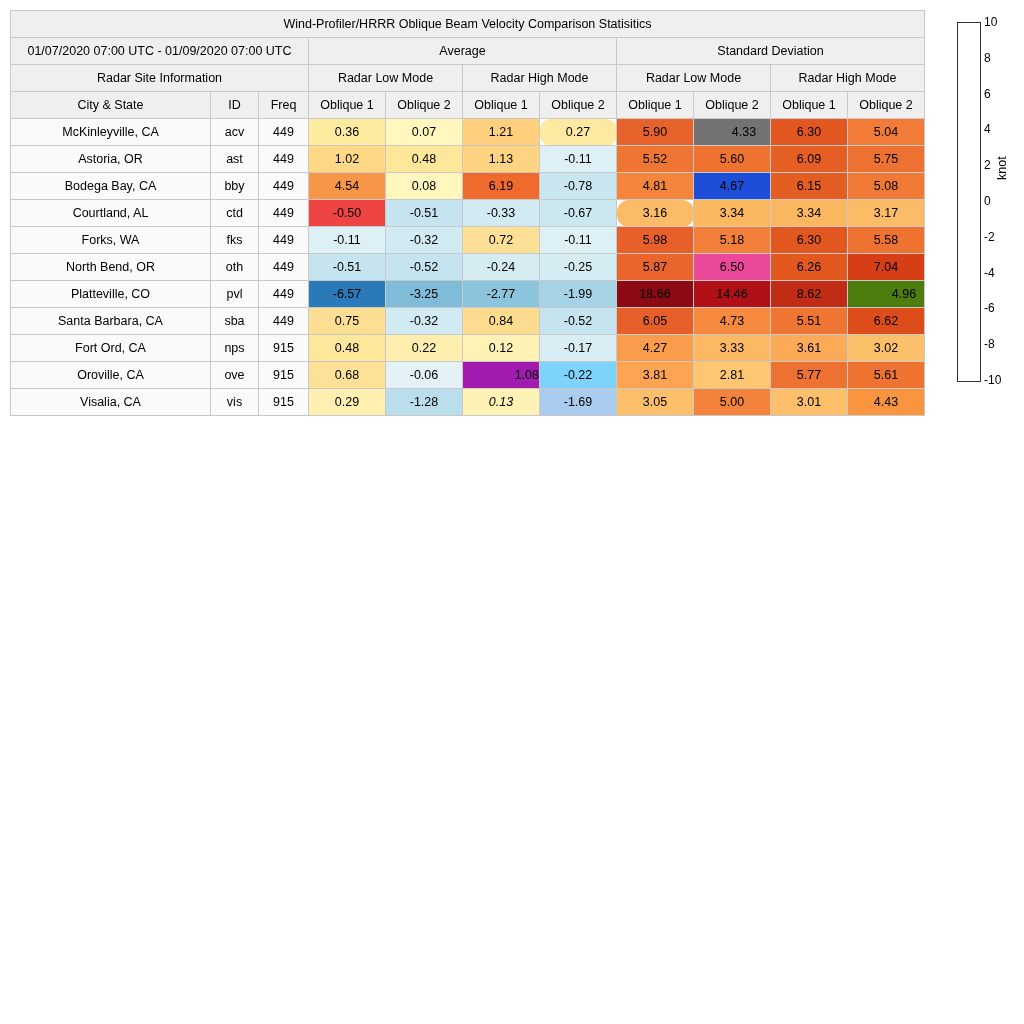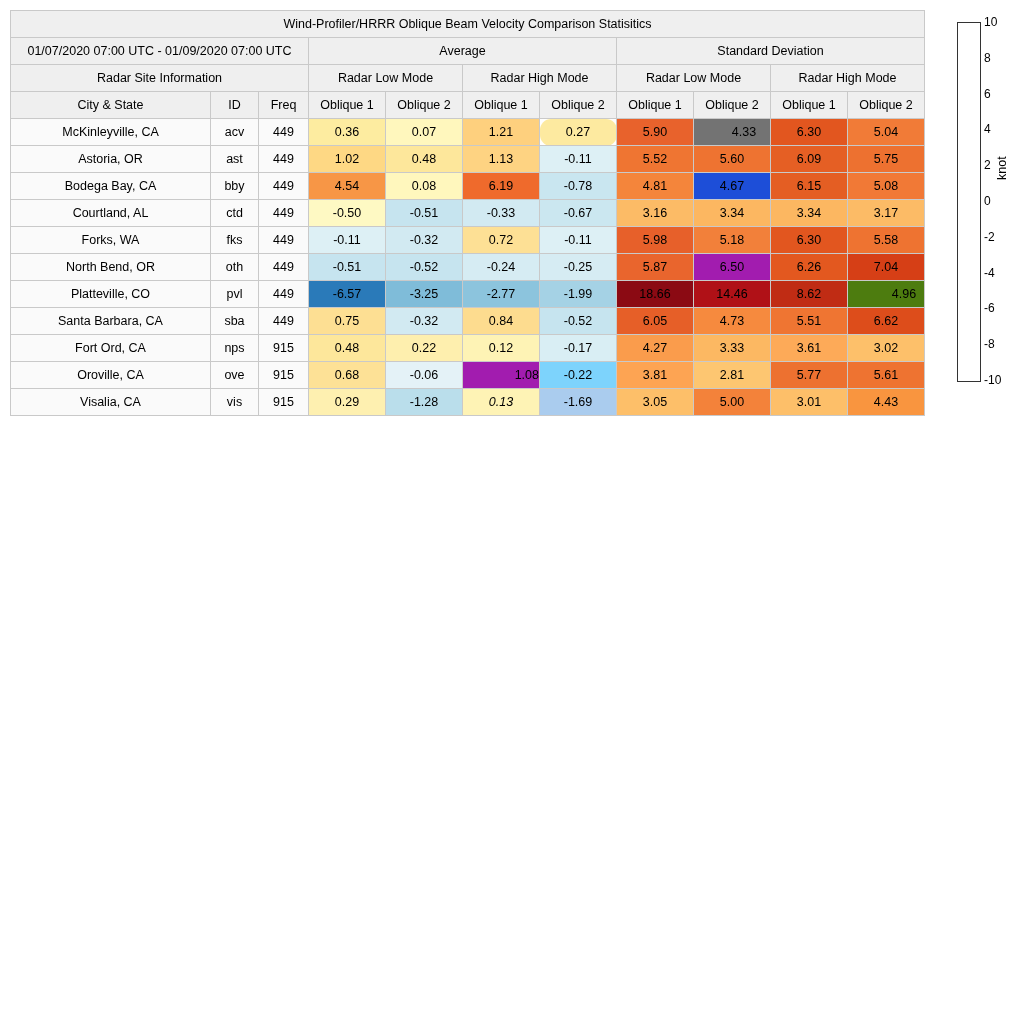--- a/index.html
+++ b/index.html
@@ -184,25 +184,25 @@
           <td class="val-cell" style="background: rgb(201, 230, 240);">-0.78</td>
           <td class="val-cell" style="background: rgb(244, 133, 59);">4.81</td>
           <td class="val-cell" style="background: #1d4ed8;">4.67</td>
           <td class="val-cell" style="background: rgb(228, 94, 35);">6.15</td>
           <td class="val-cell" style="background: rgb(241, 121, 54);">5.08</td>
         </tr>
         <tr>
           <td class="city-cell">Courtland, AL</td>
           <td class="idfreq-cell">ctd</td>
           <td class="idfreq-cell">449</td>
-          <td class="val-cell" style="background: #fef9c3; margin-left: 12px;">-0.50</td>
+          <td class="val-cell" style="background: #ef4444; margin-left: 12px;">-0.50</td>
           <td class="val-cell" style="background: rgb(198, 228, 239);">-0.51</td>
           <td class="val-cell" style="background: rgb(210, 234, 242);">-0.33</td>
           <td class="val-cell" style="background: rgb(203, 231, 240);">-0.67</td>
-          <td class="val-cell" style="background: rgb(252, 187, 102);">3.16</td>
+          <td class="val-cell" style="background: rgb(252, 187, 102); border-radius: 12px;">3.16</td>
           <td class="val-cell" style="background: rgb(252, 183, 97);">3.34</td>
           <td class="val-cell" style="background: rgb(252, 183, 97);">3.34</td>
           <td class="val-cell" style="background: rgb(252, 187, 102);">3.17</td>
         </tr>
         <tr>
           <td class="city-cell">Forks, WA</td>
           <td class="idfreq-cell">fks</td>
           <td class="idfreq-cell">449</td>
           <td class="val-cell" style="background: rgb(221, 240, 245);">-0.11</td>
           <td class="val-cell" style="background: rgb(210, 234, 242);">-0.32</td>
@@ -215,21 +215,21 @@
         </tr>
         <tr>
           <td class="city-cell">North Bend, OR</td>
           <td class="idfreq-cell">oth</td>
           <td class="idfreq-cell">449</td>
           <td class="val-cell" style="background: rgb(198, 228, 239);">-0.51</td>
           <td class="val-cell" style="background: rgb(198, 228, 239);">-0.52</td>
           <td class="val-cell" style="background: rgb(214, 236, 243);">-0.24</td>
           <td class="val-cell" style="background: rgb(214, 236, 243);">-0.25</td>
           <td class="val-cell" style="background: rgb(233, 101, 45);">5.87</td>
-          <td class="val-cell" style="background: #a21caf;">6.50</td>
+          <td class="val-cell" style="background: #ec4899;">6.50</td>
           <td class="val-cell" style="background: rgb(227, 88, 31);">6.26</td>
           <td class="val-cell" style="background: rgb(214, 63, 22);">7.04</td>
         </tr>
         <tr>
           <td class="city-cell">Platteville, CO</td>
           <td class="idfreq-cell">pvl</td>
           <td class="idfreq-cell">449</td>
           <td class="val-cell" style="background: rgb(42, 122, 185);">-6.57</td>
           <td class="val-cell" style="background: rgb(127, 188, 217);">-3.25</td>
           <td class="val-cell" style="background: rgb(140, 196, 221);">-2.77</td>

